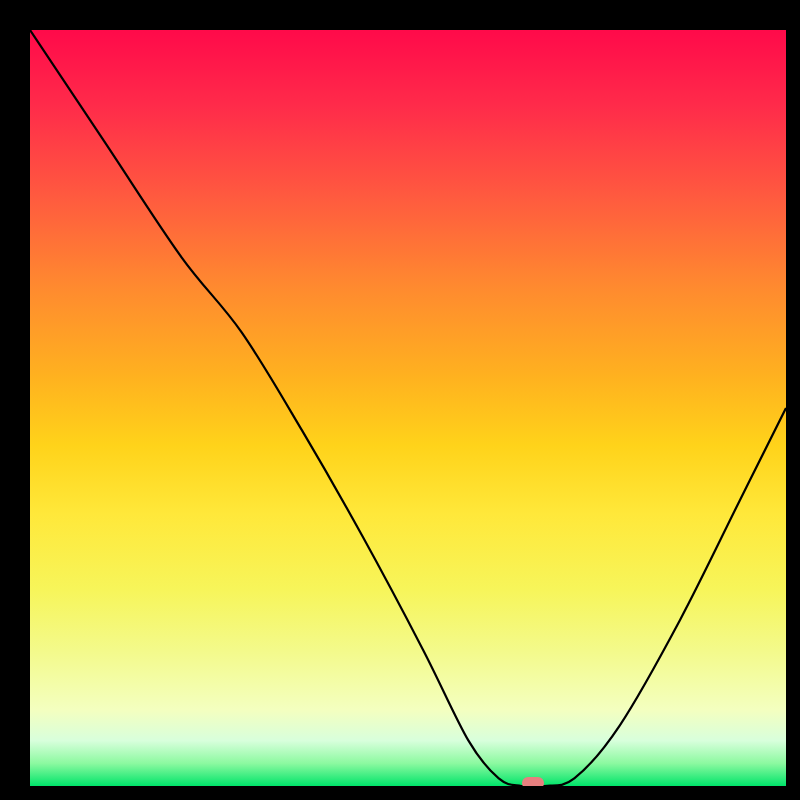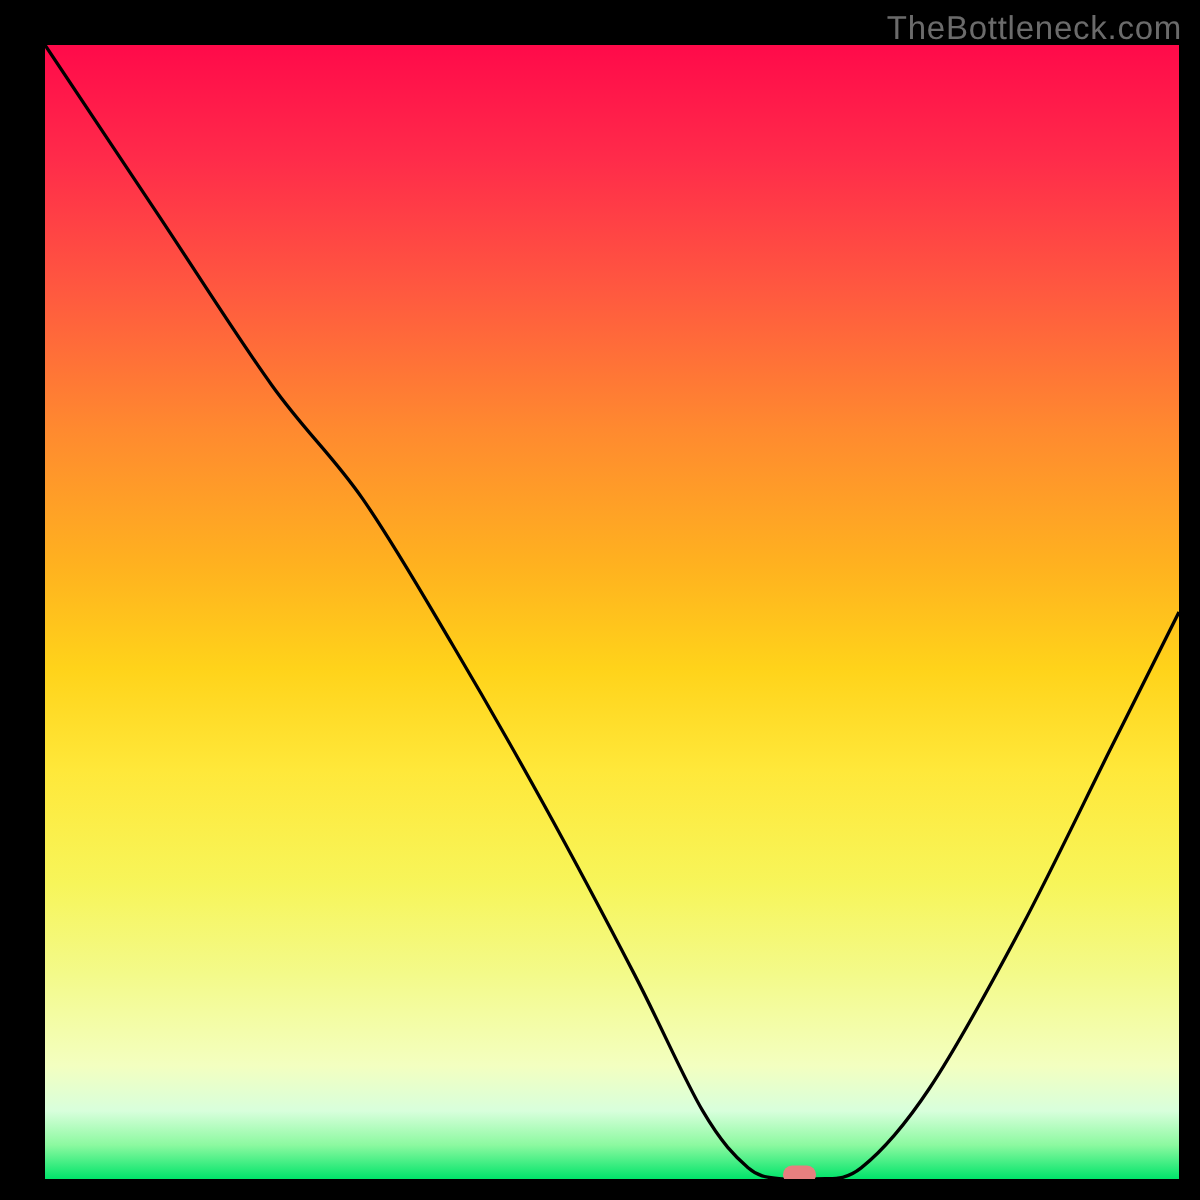--- a/index.html
+++ b/index.html
@@ -69,21 +69,20 @@
   svg.curve {
     position: absolute;
     inset: 0;
     z-index: 10;
   }
 </style>
 </head>
 <body>
 
 <div class="frame">
-  <div class="watermark">TheBottleneck.com</div>
 
   <div class="plot-area">
     <div class="gradient"></div>
     <svg class="curve" viewBox="0 0 756 756" preserveAspectRatio="none">
       <path fill="none" stroke="#000" stroke-width="2.2" d="M 0,0 C 12.600000000000001,18.899999999999995 50.400000000000006,75.59999999999997 75.60000000000001,113.39999999999998 C 100.80000000000001,151.2 128.52,195.30000000000007 151.20000000000002,226.80000000000007 C 173.88000000000002,258.30000000000007 191.52,273.4200000000001 211.68,302.40000000000003 C 231.84,331.38 251.99999999999997,366.66 272.15999999999997,400.68 C 292.31999999999994,434.7 312.47999999999996,469.97999999999996 332.64,506.52 C 352.8,543.06 375.48,585.9000000000001 393.12,619.9200000000001 C 410.76,653.94 425.88,689.22 438.47999999999996,710.64 C 451.0799999999999,732.06 459.9,740.8800000000001 468.71999999999997,748.44 C 477.53999999999996,756 483.84000000000003,754.74 491.40000000000003,756 C 498.96000000000004,757.26 505.26000000000005,757.26 514.08,756 C 522.9,754.74 531.7199999999999,758.5200000000001 544.3199999999999,748.44 C 556.92,738.36 572.0400000000001,721.98 589.6800000000001,695.52 C 607.32,669.06 630,627.48 650.16,589.6800000000001 C 670.3199999999999,551.8800000000001 693,504 710.64,468.71999999999997 C 728.28,433.43999999999994 748.44,393.12 756,378" id="curve-path"></path>
     </svg>
     <div class="marker" id="marker" style="left: 502.74px; top: 753px;"></div>
   </div>
 </div>
 

